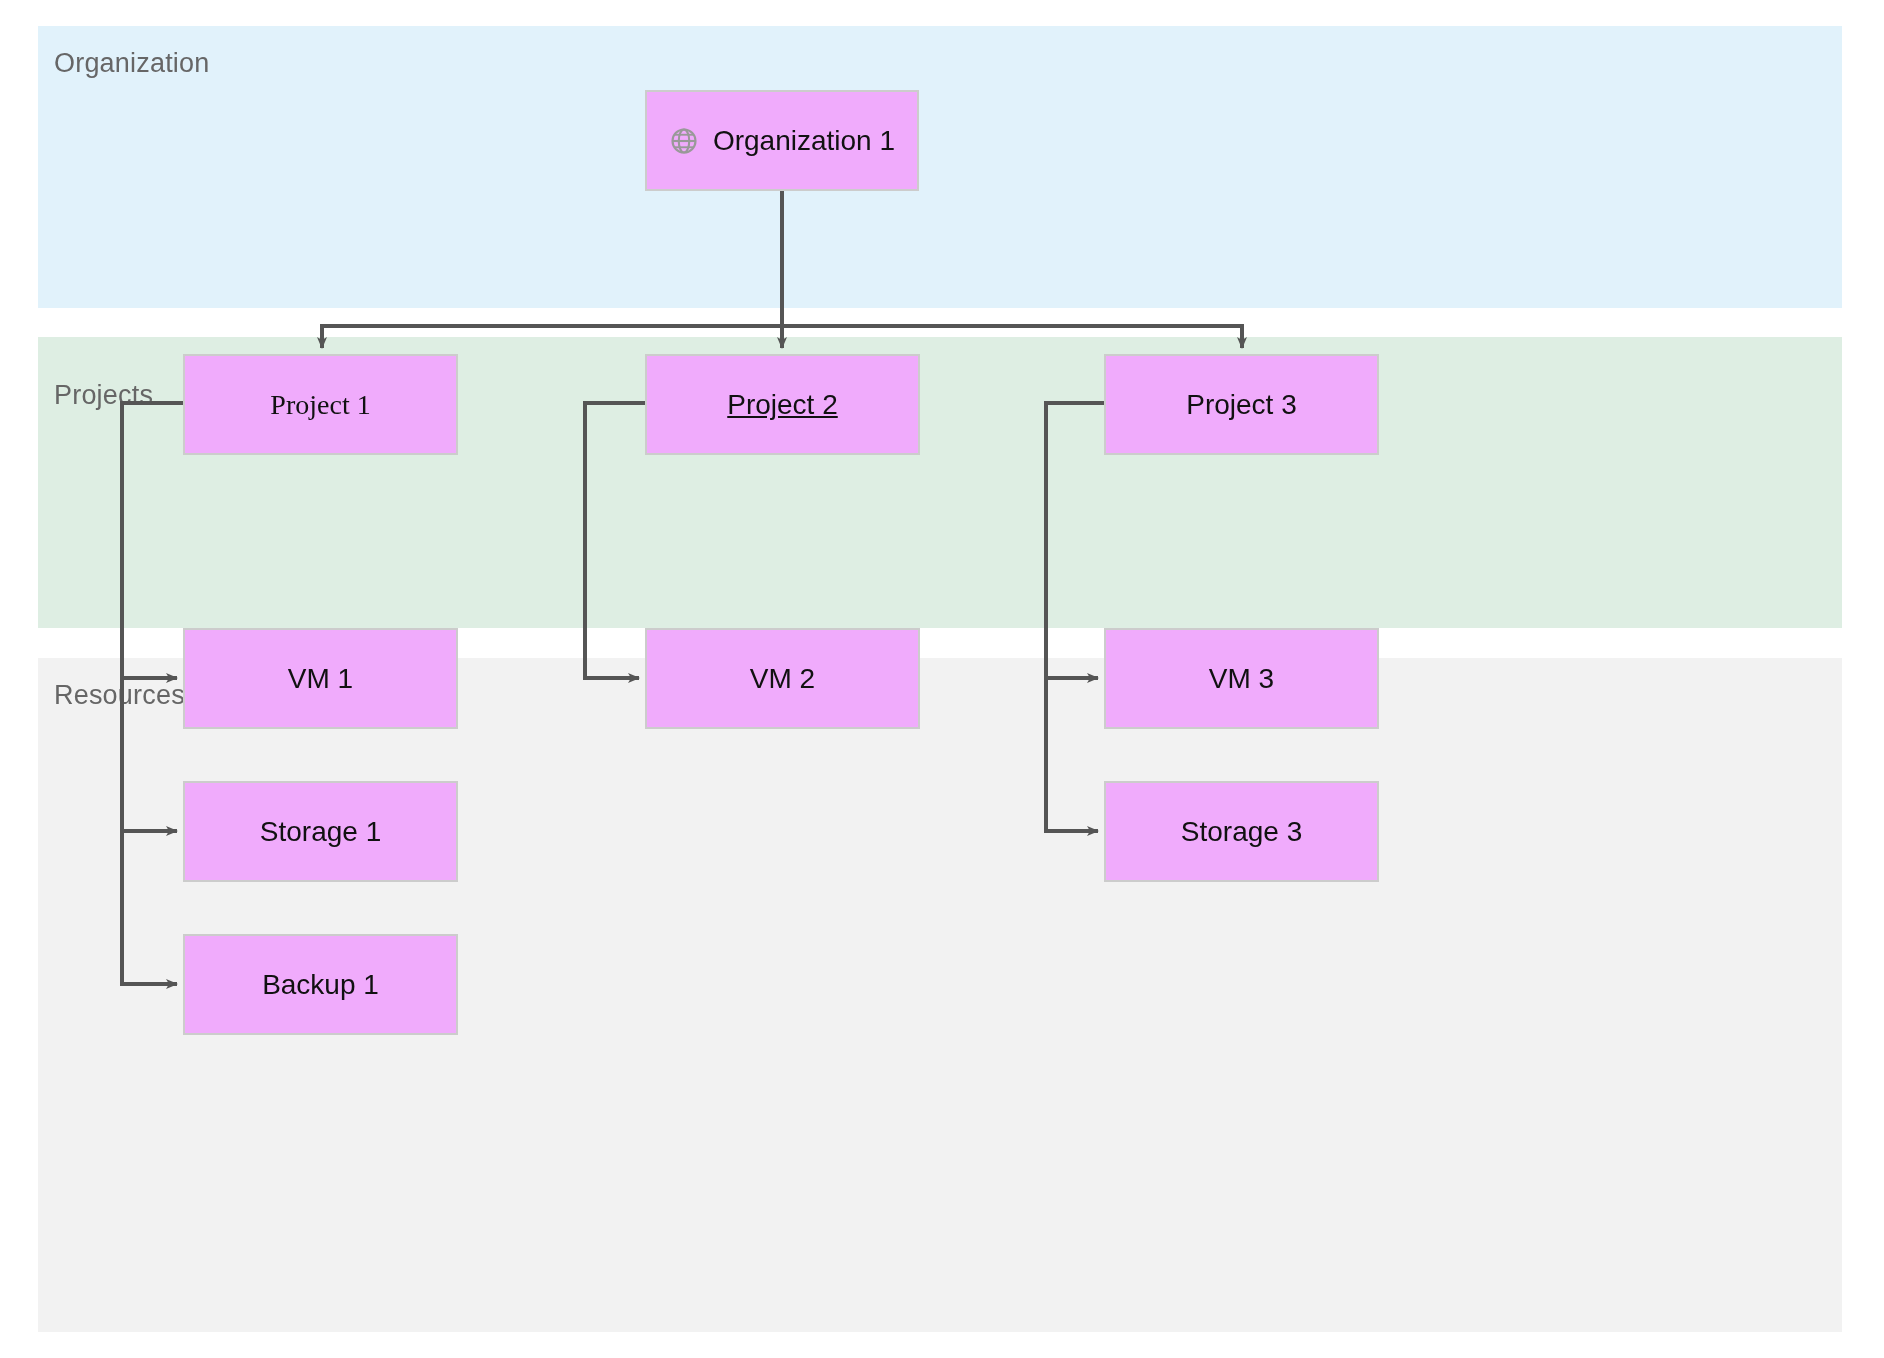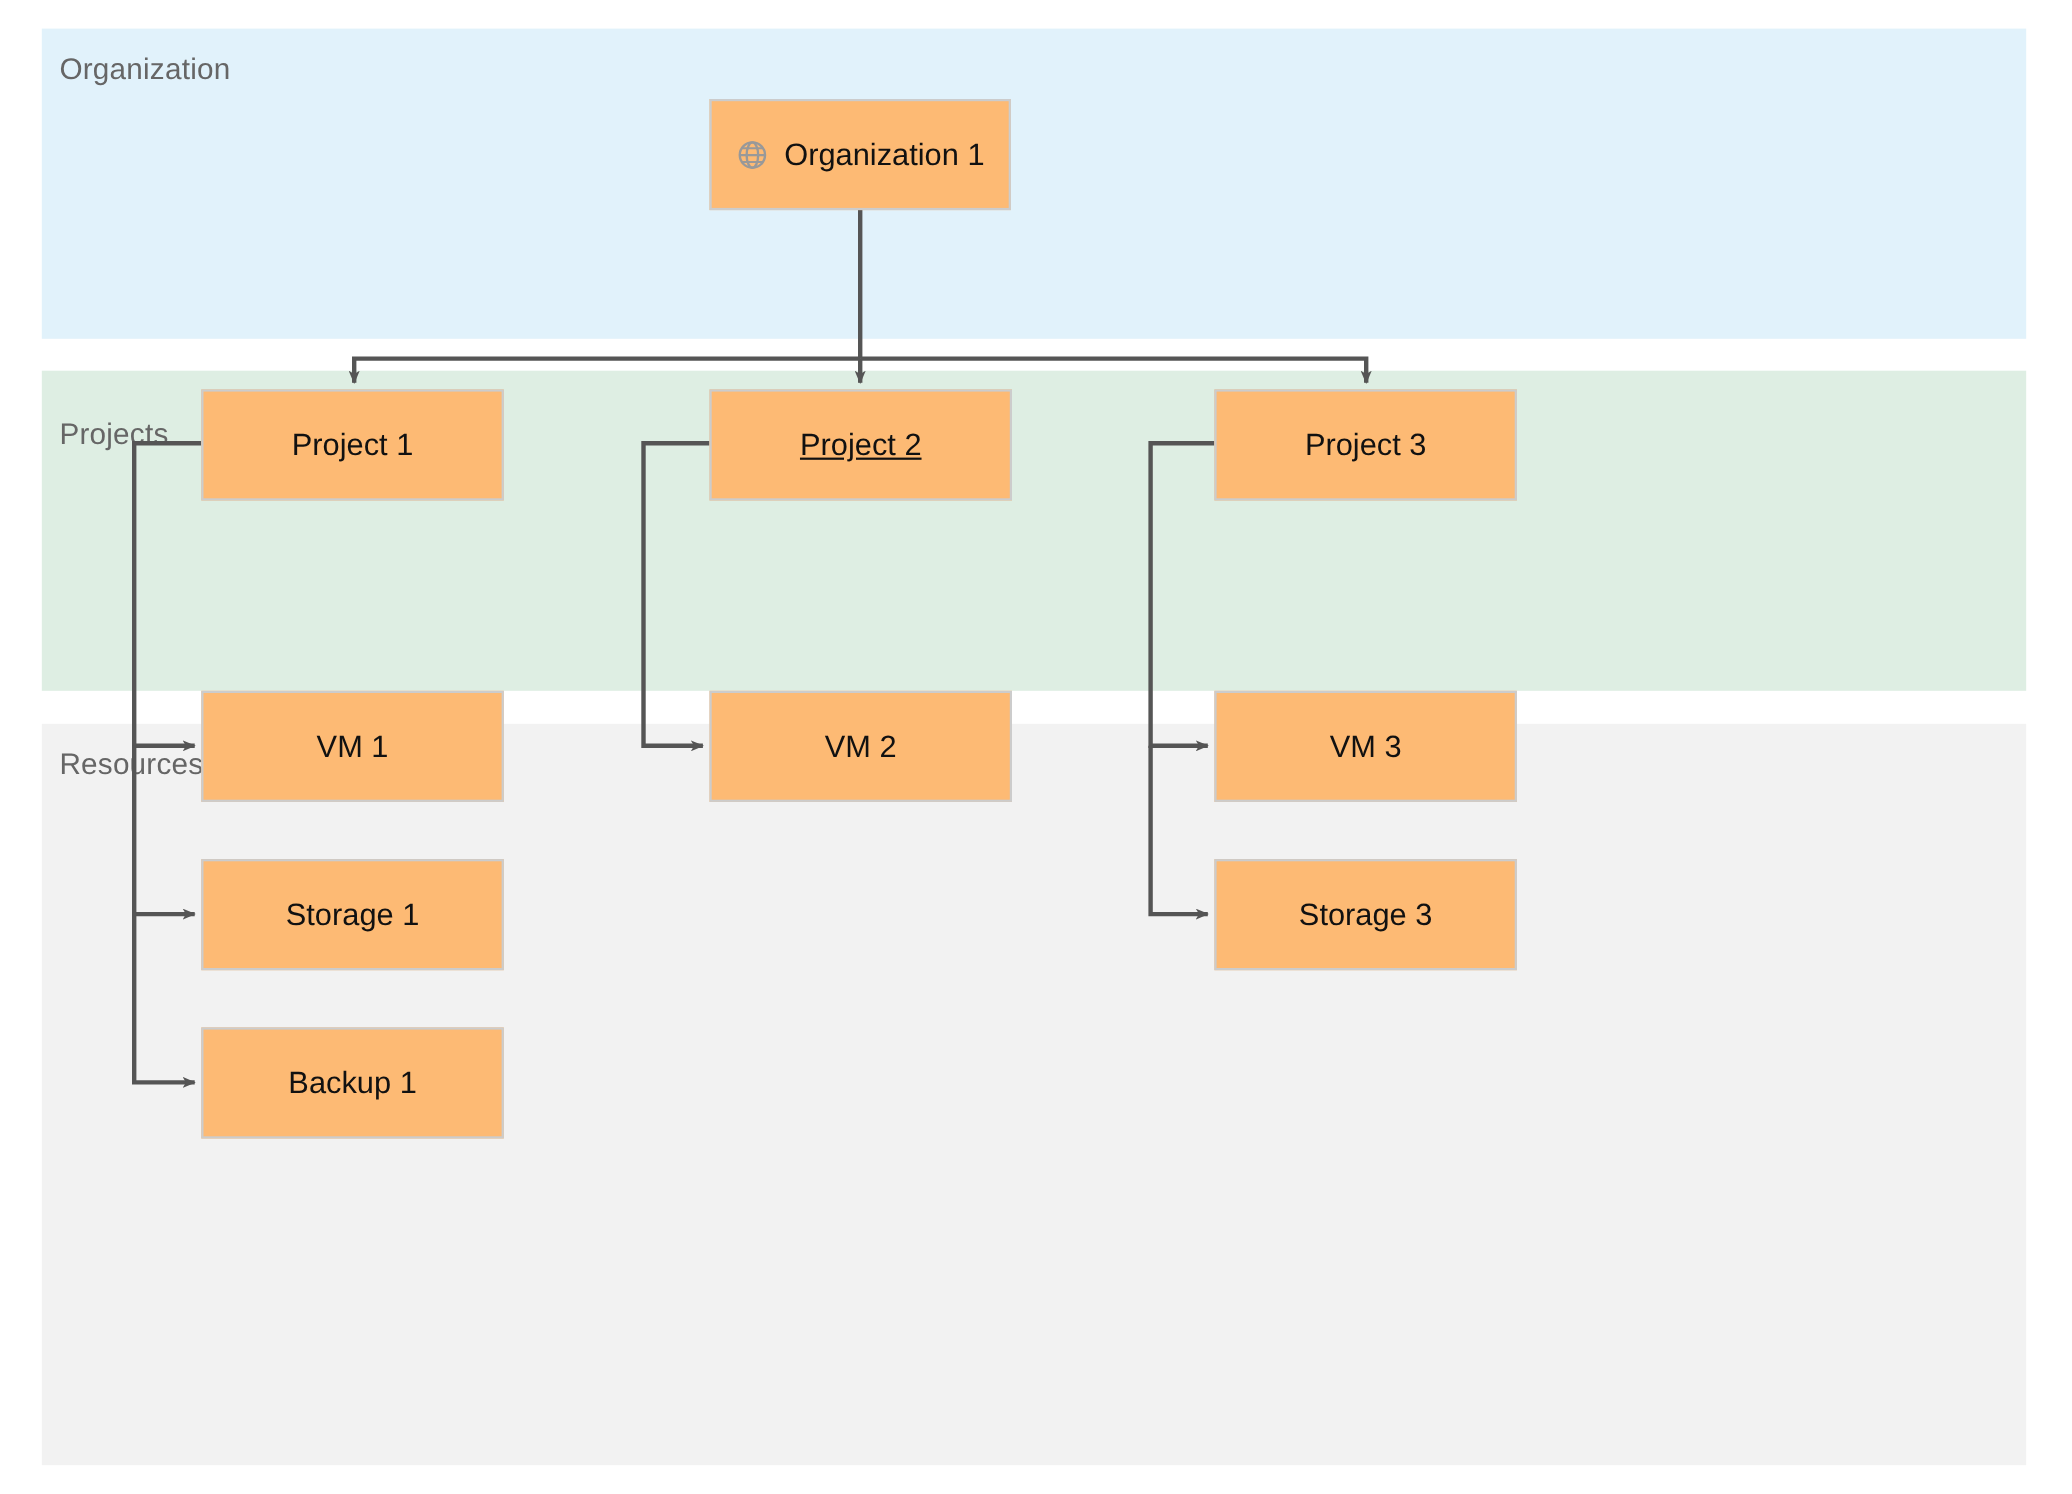--- a/index.html
+++ b/index.html
@@ -22,21 +22,21 @@
   .band-label {
     position: absolute;
     font-size: 27px;
     color: #666666;
     letter-spacing: 0.2px;
     white-space: nowrap;
   }
   .node {
     position: absolute;
     box-sizing: border-box;
-    background: #fdba74;
+    background: #f0abfc;
     border: 2px solid #cccccc;
     display: flex;
     align-items: center;
     justify-content: center;
     font-size: 28px;
     color: #111111;
     white-space: nowrap;
     z-index: 5;
   }
   .node .node-inner {
@@ -122,21 +122,21 @@
           <ellipse cx="12" cy="12" rx="4.2" ry="9.2" fill="none" stroke="#999999" stroke-width="1.7"></ellipse>
           <line x1="2.8" y1="12" x2="21.2" y2="12" stroke="#999999" stroke-width="1.7"></line>
           <line x1="4.6" y1="7" x2="19.4" y2="7" stroke="#999999" stroke-width="1.5"></line>
           <line x1="4.6" y1="17" x2="19.4" y2="17" stroke="#999999" stroke-width="1.5"></line>
         </svg>
       </span>
       <span>Organization 1</span>
     </span>
   </div>
 
-  <div class="node" id="node-project-1" style="left: 183px; top: 354px; width: 275px; height: 101px;">
+  <div class="node" id="node-project-1" style="left: 183px; top: 354px; width: 275px; height: 101px; font-family: Liberation Serif, serif;">
     <span>Project 1</span>
   </div>
   <div class="node" id="node-project-2" style="left: 645px; top: 354px; width: 275px; height: 101px; text-decoration: underline;">
     <span>Project 2</span>
   </div>
   <div class="node" id="node-project-3" style="left: 1104px; top: 354px; width: 275px; height: 101px; text-align: right;">
     <span>Project 3</span>
   </div>
 
   <div class="node" id="node-vm-1" style="left: 183px; top: 628px; width: 275px; height: 101px;">

